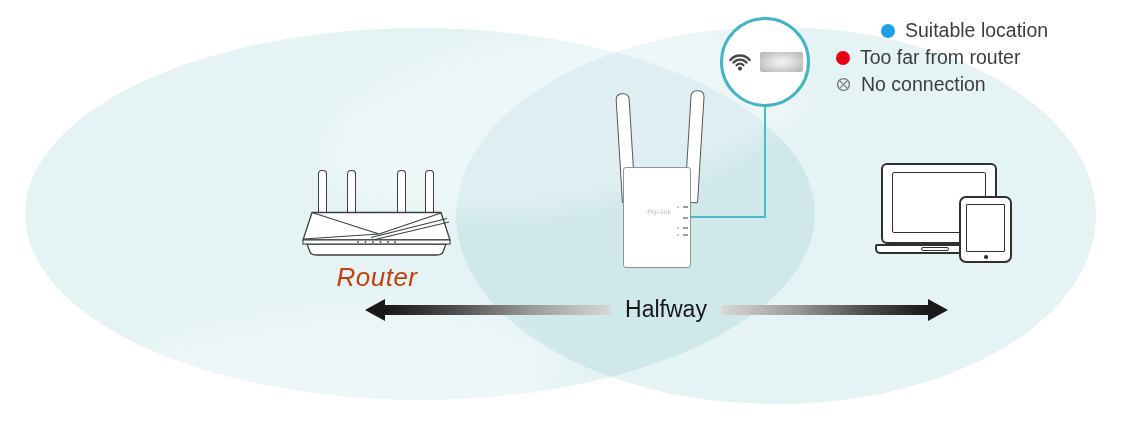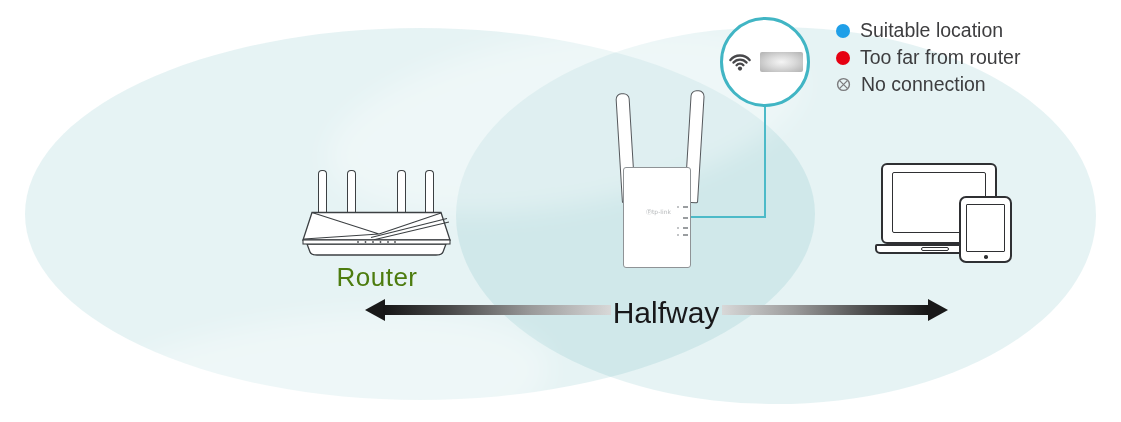--- a/index.html
+++ b/index.html
@@ -28,21 +28,21 @@
     background:radial-gradient(ellipse at center,#f5f5f5 0%,#d9d9d9 45%,#b1b1b1 100%);}
 
   
   .legend-row{position:absolute;left:836px;height:16px;display:flex;align-items:center;gap:10px;z-index:4;}
   .legend-dot{width:14px;height:14px;border-radius:50%;flex:0 0 auto;}
   .legend-label{font-size:19.5px;color:#3d3d3f;line-height:1;white-space:nowrap;}
 
   
   .router-antenna{position:absolute;width:9px;height:46px;background:#fff;border:1.3px solid #3c4043;
     border-bottom:none;border-radius:4px 4px 0 0;box-sizing:border-box;z-index:2;}
-  .group-label{position:absolute;color:#4d7c0f;font-size:26px;letter-spacing:0.5px;text-align:center;z-index:4;}
+  .group-label{position:absolute;color:#c2410c;font-size:26px;letter-spacing:0.5px;text-align:center;z-index:4;font-style:italic;}
 
   
   .ext-antenna{position:absolute;width:14px;background:#fff;border:1.5px solid #55585c;
     border-radius:6px 6px 2px 2px;box-sizing:border-box;z-index:3;}
   .ext-body{position:absolute;left:623px;top:167px;width:68px;height:101px;background:#fff;
     border:1.5px solid #8f9396;border-radius:3px;box-sizing:border-box;z-index:4;}
   .ext-logo{position:absolute;left:22px;top:41px;font-size:6px;color:#b5b8ba;white-space:nowrap;line-height:1;
     font-family:"DejaVu Sans","Liberation Sans",sans-serif;}
   .ext-led{position:absolute;left:59px;width:5px;height:2px;background:#9a9da0;}
   .ext-led-tick{position:absolute;left:53px;width:2px;height:2px;background:#c3c5c7;}
@@ -58,21 +58,21 @@
   .tablet-home{position:absolute;left:984px;top:255px;width:3.5px;height:3.5px;border-radius:50%;background:#2f3033;z-index:7;}
 
   
   .arrow-bar{position:absolute;top:305px;height:10px;z-index:2;}
   .arrow-bar-left{left:383px;width:228px;background:linear-gradient(90deg,#161616 0%,#4a4a4a 30%,#9a9a9a 65%,#d8d8d8 100%);}
   .arrow-bar-right{left:722px;width:208px;background:linear-gradient(90deg,#d8d8d8 0%,#9a9a9a 35%,#4a4a4a 70%,#161616 100%);}
   .arrow-head{position:absolute;top:299px;width:0;height:0;border-top:11px solid transparent;border-bottom:11px solid transparent;z-index:2;}
   .arrow-head-left{left:365px;border-right:20px solid #191919;}
   .arrow-head-right{left:928px;border-left:20px solid #191919;}
   .halfway-label{position:absolute;left:606px;top:296px;width:120px;text-align:center;
-    font-size:30px;color:#18181a;z-index:3;}
+    font-size:23px;color:#18181a;z-index:3;}
   svg{display:block;}
 </style>
 </head>
 <body>
 
 <div id="stage">
 
   <div class="ellipse ellipse-left"></div>
   <div class="ellipse ellipse-right"></div>
   <div class="bg-accent accent-top"></div>
@@ -118,21 +118,21 @@
       <g fill="none" stroke="#48484b" stroke-width="2.4" stroke-linecap="round">
         <path d="M2.4 8.0 A12.5 12.5 0 0 1 21.6 8.0"></path>
         <path d="M5.5 10.6 A8.5 8.5 0 0 1 18.5 10.6"></path>
         <path d="M8.6 13.2 A4.5 4.5 0 0 1 15.4 13.2"></path>
       </g>
       <circle cx="12" cy="16.6" r="2.1" fill="#48484b"></circle>
     </svg>
     <div class="led-window"></div>
   </div>
 
-  <div class="legend-row" style="top:23px;">
+  <div class="legend-row" style="top:23px;margin-left:45px;">
     <span class="legend-dot" style="background-color: rgb(31, 159, 232);"></span>
     <span class="legend-label">Suitable location</span>
   </div>
   <div class="legend-row" style="top:50px;">
     <span class="legend-dot" style="background-color: rgb(230, 0, 18);"></span>
     <span class="legend-label">Too far from router</span>
   </div>
   <div class="legend-row" style="top:76.5px;">
     <svg width="15" height="15" viewBox="0 0 16 16">
       <circle cx="8" cy="8" r="6.3" fill="none" stroke="#7b7b7d" stroke-width="1.5"></circle>

